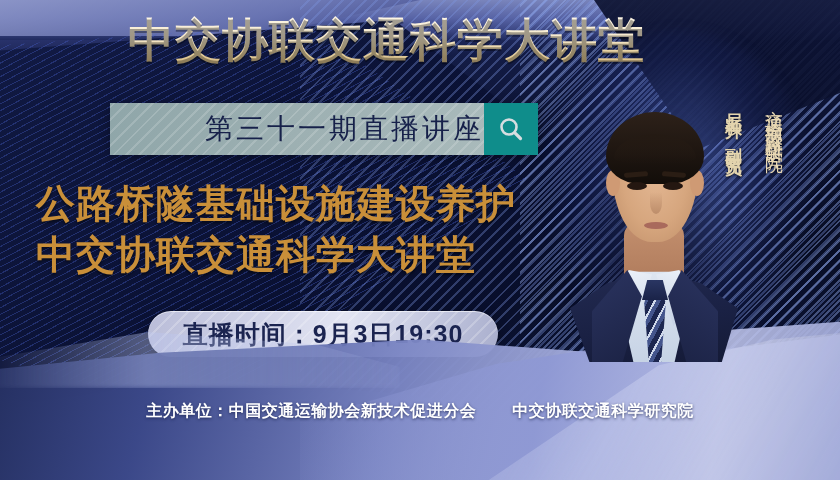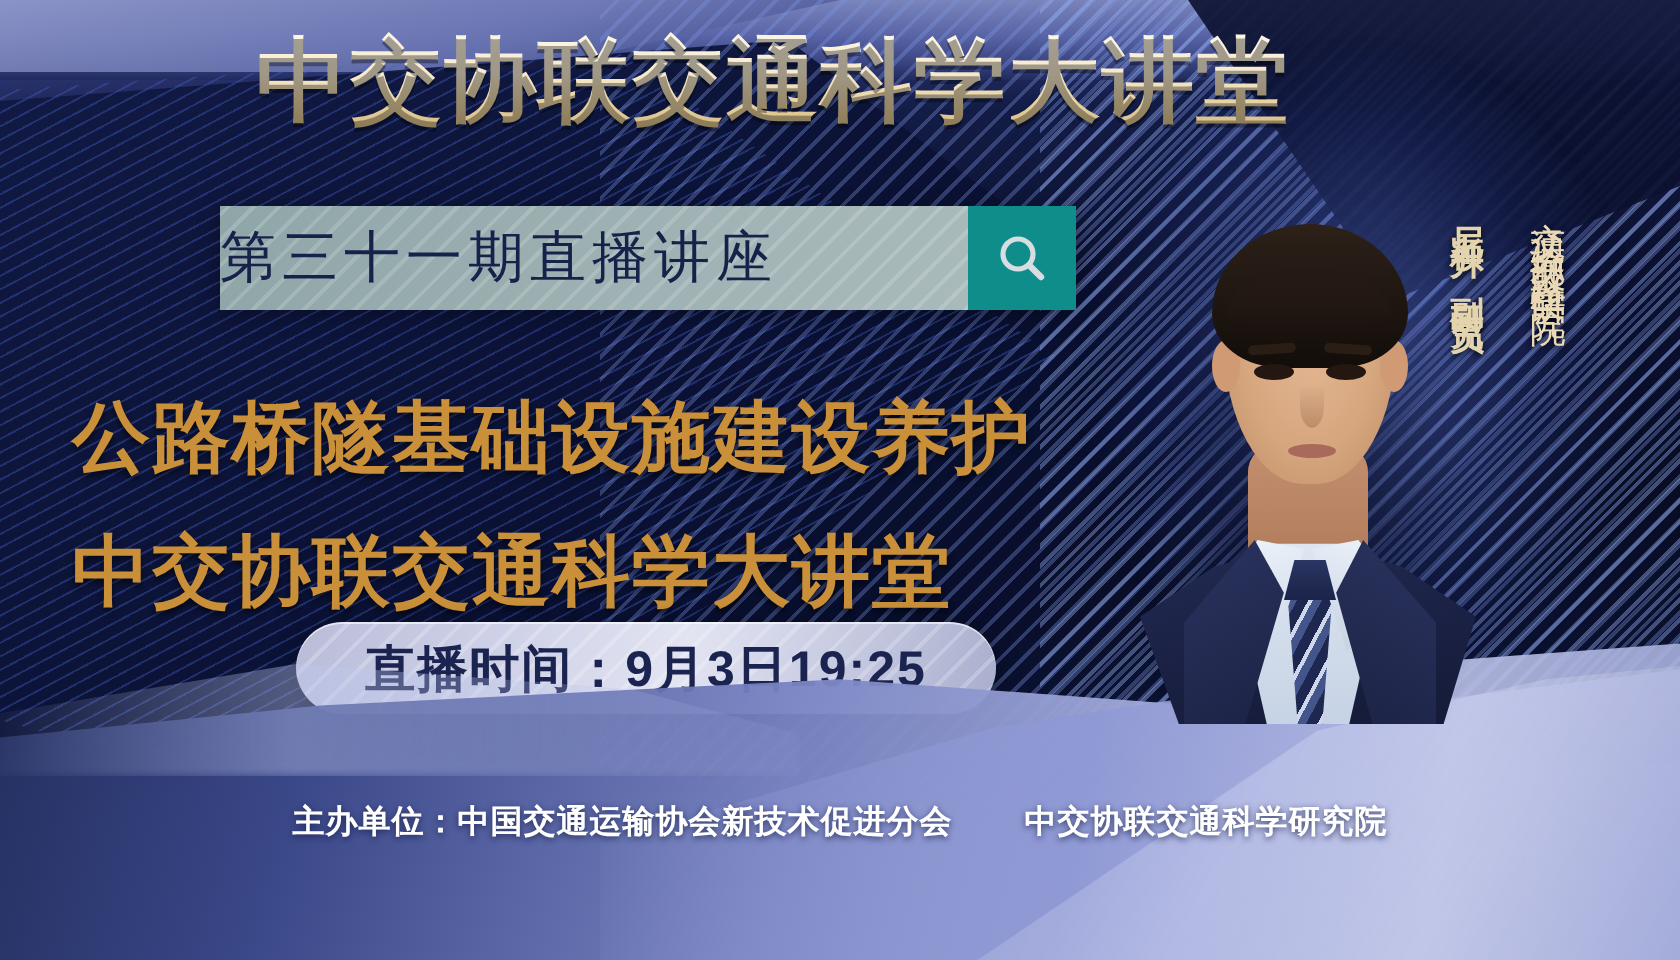--- a/index.html
+++ b/index.html
@@ -192,21 +192,21 @@
     box-shadow: 0 2px 10px rgba(0,0,0,.35);
   }
   .searchbar-field {
     position: relative;
     flex: 1;
     background:
       repeating-linear-gradient(-45deg, rgba(255,255,255,.16) 0px, rgba(255,255,255,.16) 2px, rgba(0,0,0,0) 2px, rgba(0,0,0,0) 9px),
       linear-gradient(100deg,#8fa6a9 0%, #9db0b2 50%, #a9babb 100%);
     display: flex;
     align-items: center;
-    justify-content: flex-start;
+    justify-content: flex-end;
   }
   .searchbar-text {
     font-size: 28px;
     font-weight: 500;
     color: #17214a;
     letter-spacing: 3px;
   }
   .searchbar-btn {
     width: 54px;
     background: #0f8d8b;
@@ -221,21 +221,21 @@
     position: absolute;
     left: 36px; top: 178px;
     font-size: 39px;
     font-weight: 900;
     line-height: 1.32;
     color: #c98f39;
     letter-spacing: 1px;
     text-shadow: 0 2px 3px rgba(0,0,0,.55);
     white-space: nowrap;
   }
-  .subject-line { display: block; margin-top: 16px; }
+  .subject-line { display: block; }
 
   
   .date-pill {
     position: absolute;
     left: 148px; top: 311px;
     width: 350px; height: 46px;
     border-radius: 26px;
     background:
       repeating-linear-gradient(-45deg, rgba(255,255,255,.22) 0px, rgba(255,255,255,.22) 2px, rgba(0,0,0,0) 2px, rgba(0,0,0,0) 10px),
       linear-gradient(105deg,#b9bcd8 0%, #cfd2e7 30%, #e2e4f2 55%, #c2c6de 80%, #a9aecd 100%);
@@ -409,21 +409,21 @@
       </span>
     </div>
   </div>
 
   <div class="subject">
     <span class="subject-line">公路桥隧基础设施建设养护</span>
     <span class="subject-line">中交协联交通科学大讲堂</span>
   </div>
 
   <div class="date-pill">
-    <span class="date-pill-text">直播时间：9月3日19:25</span>
+    <span class="date-pill-text">直播时间：9月3日19:30</span>
   </div>
 
   <div class="ribbon ribbon-c"></div>
   <div class="ribbon ribbon-a"></div>
   <div class="ribbon ribbon-b"></div>
   <div class="ribbon ribbon-d"></div>
   <div class="ribbon ribbon-e"></div>
 
   <div class="portrait">
     <div class="p-shadow"></div>

